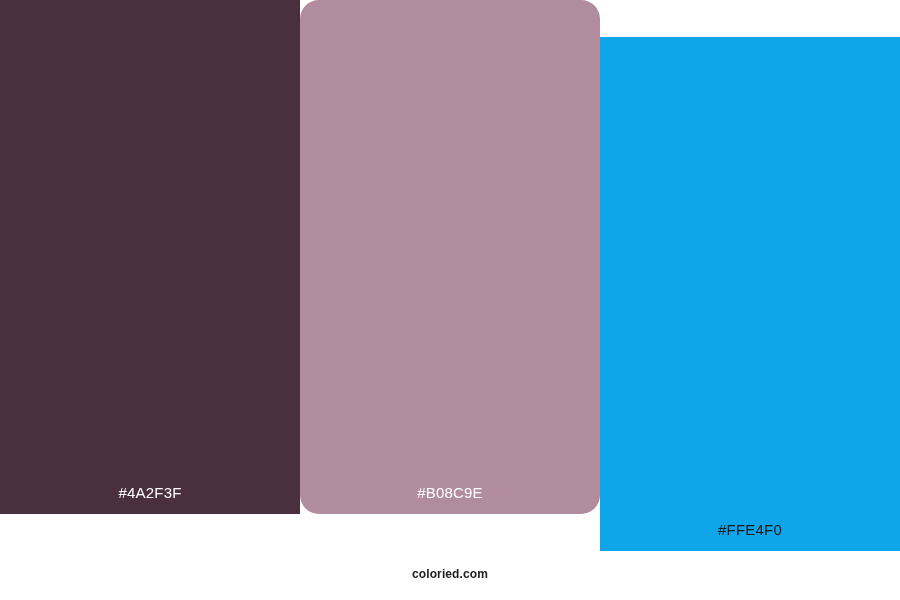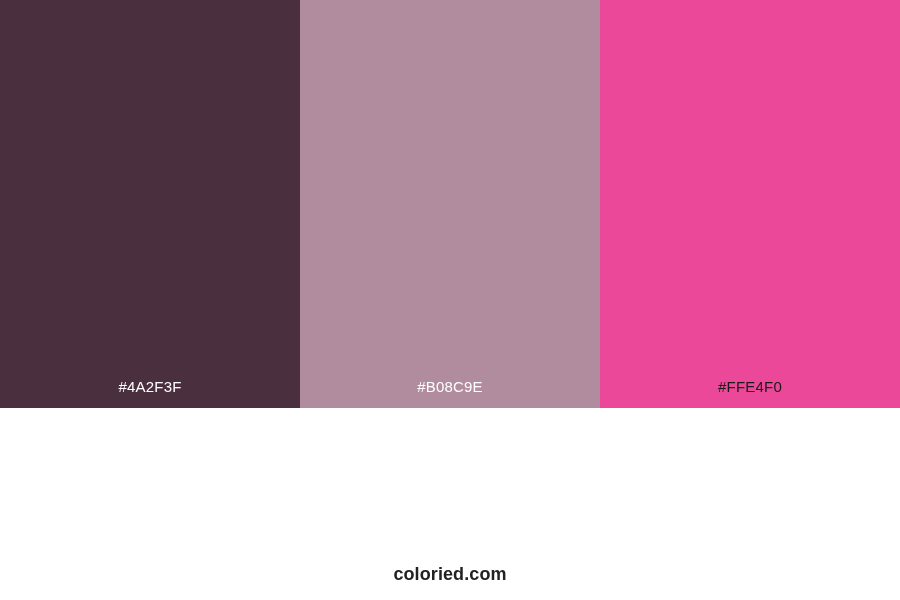--- a/index.html
+++ b/index.html
@@ -27,21 +27,21 @@
   #swatch-strip {
     display: flex;
     flex-direction: row;
     width: 900px;
     height: 550px;
     flex: 0 0 550px;
   }
 
   .swatch {
     flex: 1 1 0;
-    height: 408px;
+    height: 514px;
     position: relative;
     display: flex;
     align-items: flex-end;
     justify-content: flex-start;
     box-sizing: border-box;
   }
 
   .swatch-label {
     display: block;
     width: 100%;
@@ -63,47 +63,47 @@
     flex: 1 1 auto;
     width: 900px;
     background: #ffffff;
     display: flex;
     align-items: center;
     justify-content: center;
   }
 
   #site-credit {
     font-family: "Liberation Sans", sans-serif;
-    font-size: 18px;
+    font-size: 12px;
     font-weight: bold;
     color: #222222;
     line-height: 1;
     letter-spacing: 0.1px;
     text-align: right;
     padding-bottom: 2px;
   }
 </style>
 </head>
 <body>
 
 <div id="palette-page">
 
   <div id="swatch-strip">
 
     <div class="swatch" style="background:#4A2F3F;">
       <span class="swatch-label on-dark">#4A2F3F</span>
     </div>
 
 
-    <div class="swatch" style="background:#B08C9E;">
+    <div class="swatch" style="background:#B08C9E;border-radius:19px;">
       <span class="swatch-label on-dark">#B08C9E</span>
     </div>
 
 
-    <div class="swatch" style="background:#ec4899;">
+    <div class="swatch" style="background:#0ea5e9;margin-top:37px;">
       <span class="swatch-label on-light">#FFE4F0</span>
     </div>
 
   </div>
 
   <div id="footer-bar">
     <span id="site-credit">coloried.com</span>
   </div>
 
 </div>

